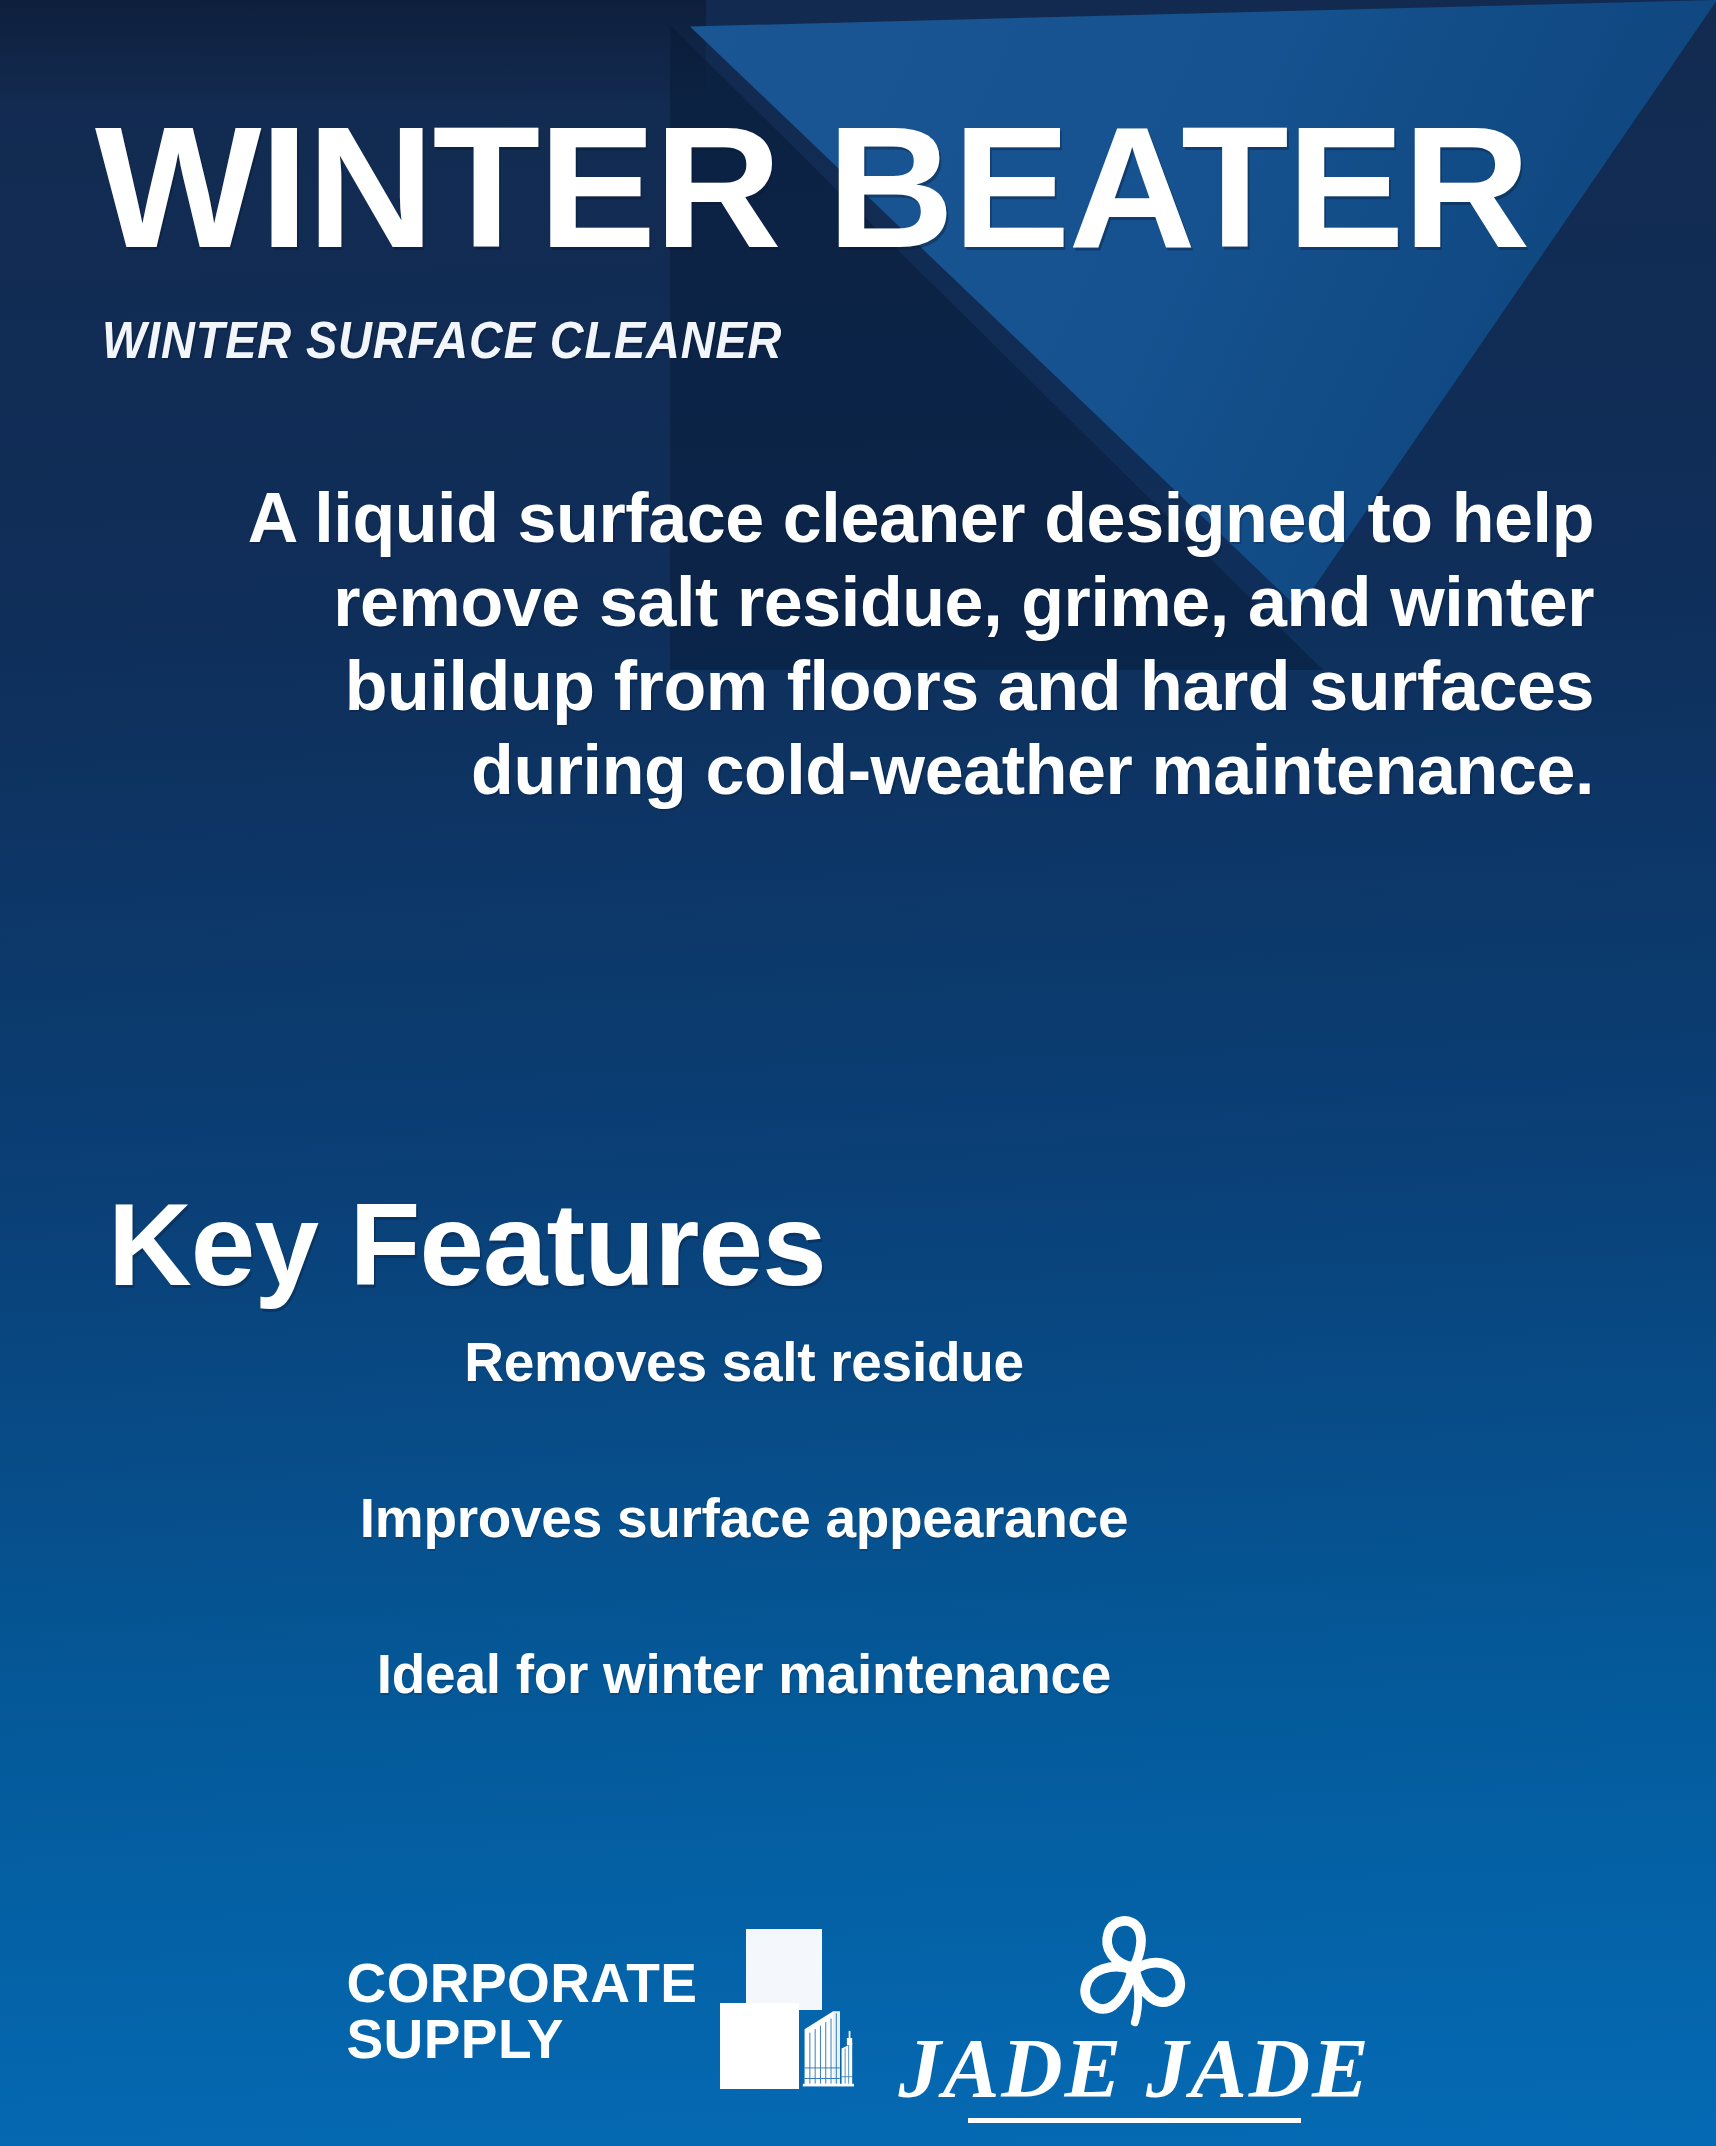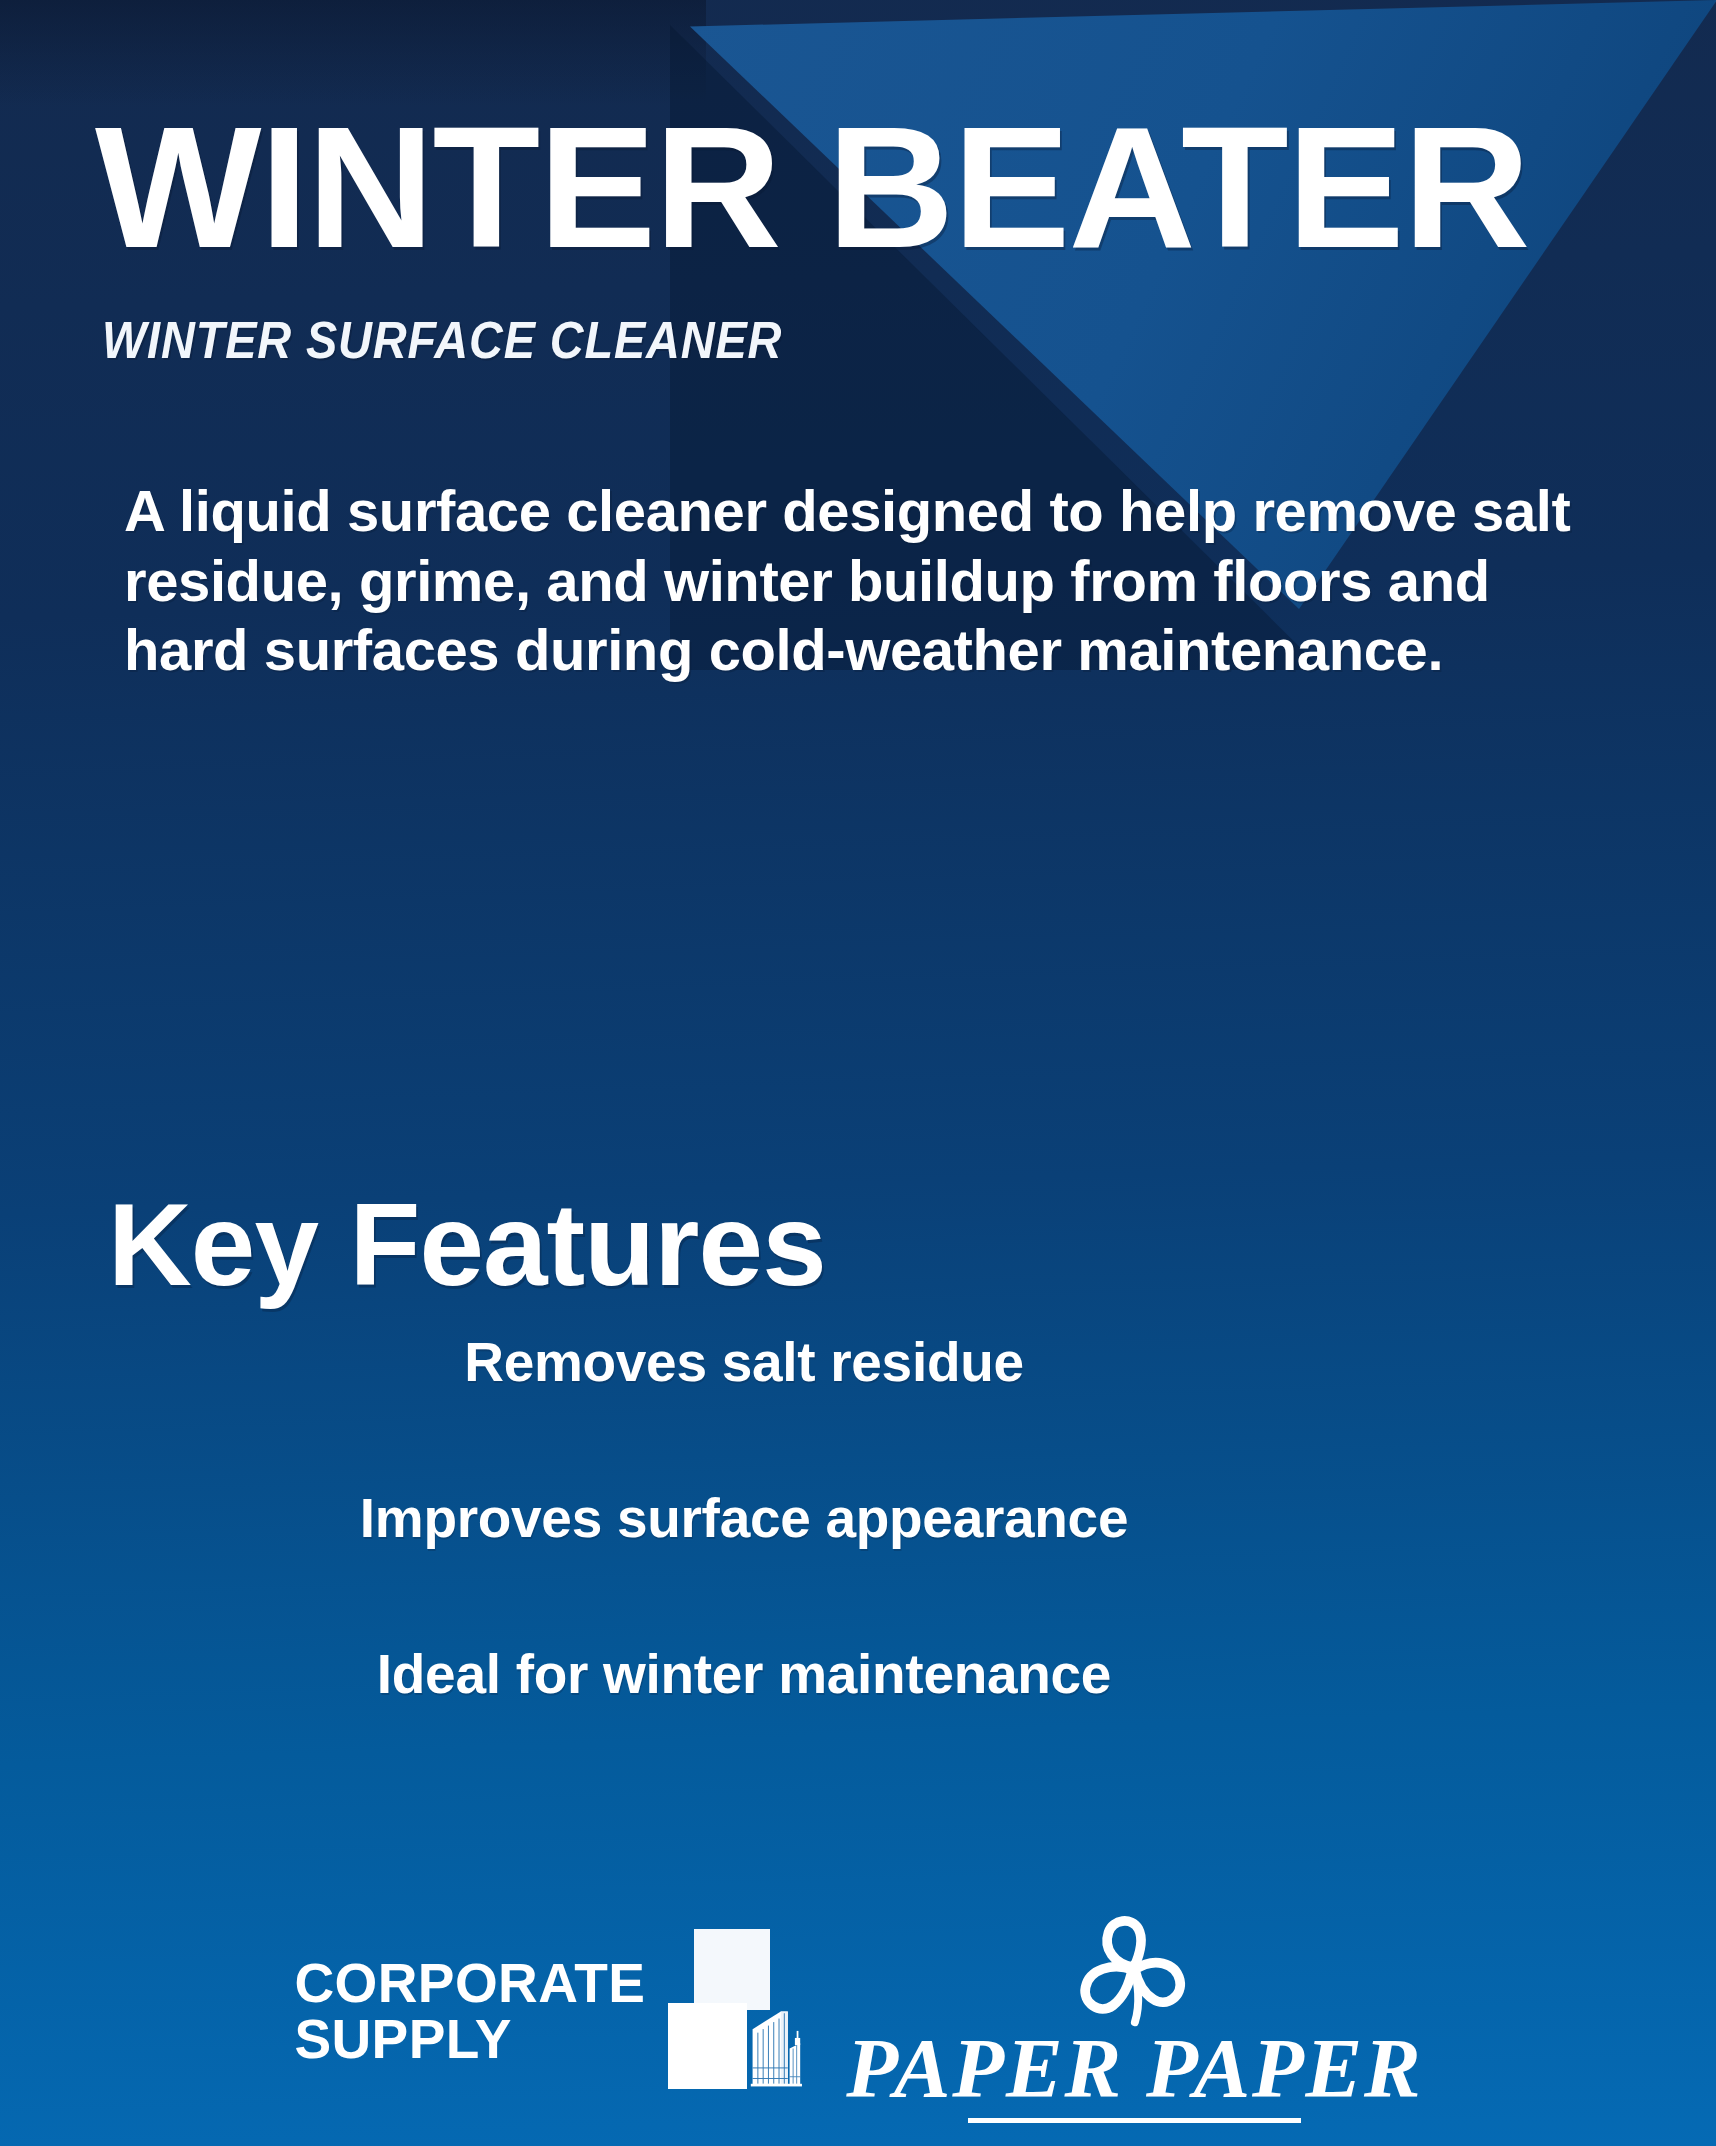--- a/index.html
+++ b/index.html
@@ -67,22 +67,22 @@
     white-space: nowrap;
     transform: scaleX(.92);
     transform-origin: left center;
     text-shadow: 1.8px 1.8px 0 rgba(8,24,50,.35);
   }
 
   .description {
     position: absolute;
     left: 124px; top: 476px;
     width: 1470px;
-    text-align: left;
-    font-size: 58px;
+    text-align: right;
+    font-size: 70px;
     line-height: 1.20;
     font-weight: 700;
     color: #ffffff;
     letter-spacing: -0.4px;
     text-shadow: 1.8px 1.8px 0 rgba(8,24,50,.28);
   }
 
   .section-heading {
     position: absolute;
     left: 108px; top: 1178px;
@@ -232,20 +232,20 @@
           <g fill="none" stroke="#ffffff" stroke-width="11" stroke-linecap="round" stroke-linejoin="round">
 
             <path d="M95 78 C 72 74 60 56 66 38 C 71 23 92 20 100 34 C 106 45 102 62 95 78 Z"></path>
 
             <path d="M96 80 C 118 66 142 72 147 92 C 151 110 132 124 117 114 C 105 106 99 94 96 80 Z"></path>
 
             <path d="M93 80 C 70 72 44 80 40 100 C 36 118 56 132 71 121 C 83 112 90 95 93 80 Z"></path>
           </g>
           <path d="M95 74 C 99 96 103 118 96 140" fill="none" stroke="#ffffff" stroke-width="9" stroke-linecap="round"></path>
         </svg>
-        <div class="jade-wordmark">PAPER PAPER</div>
+        <div class="jade-wordmark">JADE JADE</div>
         <div class="jade-rule"></div>
       </div>
 
     </div>
   </div>
 </div>
 
 
 </body></html>

